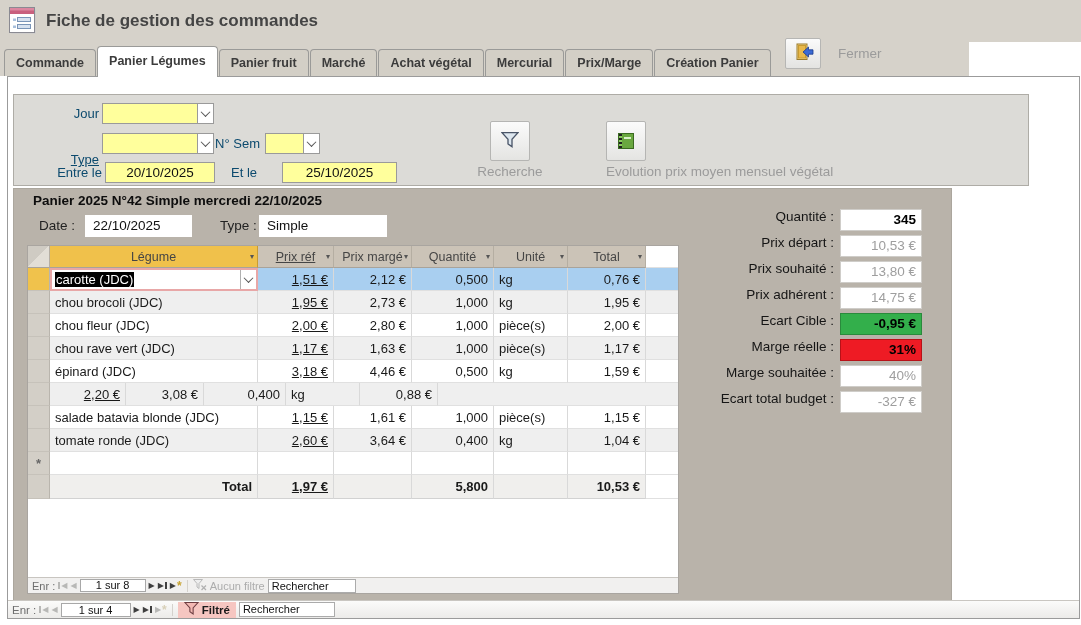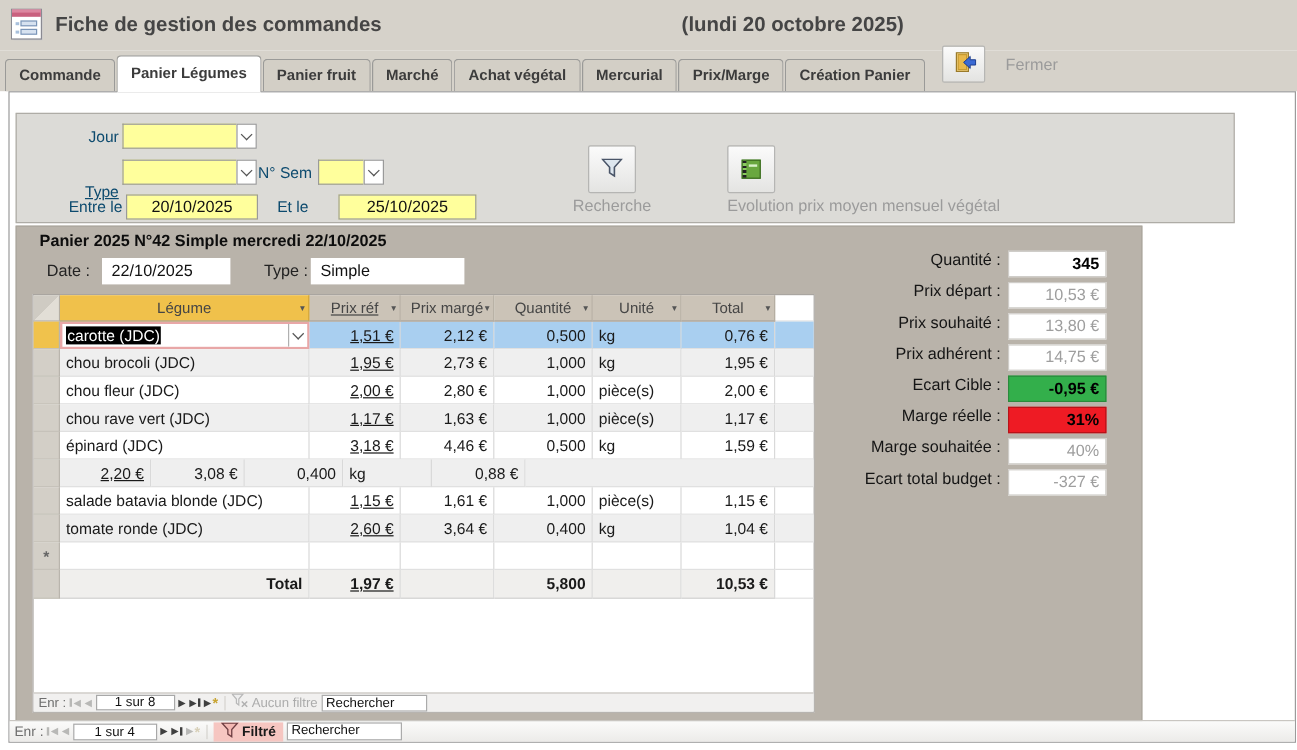--- a/index.html
+++ b/index.html
@@ -10,21 +10,21 @@
     overflow:hidden;
   }
   
   .titlebar { position:absolute; left:0; top:0; width:1081px; height:42px; background:#D6D2CA; }
   .form-icon { position:absolute; left:9px; top:7px; }
   .title-text { position:absolute; left:46px; top:0; height:42px; line-height:42px;
     font-size:17px; font-weight:bold; color:#454545; }
   .title-date { position:absolute; left:568px; top:0; height:42px; line-height:42px;
     font-size:17px; font-weight:bold; color:#454545; }
   
-  .tabstrip { position:absolute; left:0; top:42px; width:1081px; height:34px; background:#D6D2CA; }
+  .tabstrip { position:absolute; left:0; top:42px; width:969px; height:34px; background:#D6D2CA; }
   .tabs { position:absolute; left:4px; bottom:0; display:flex; align-items:flex-end; }
   .tab { height:27px; line-height:26px; padding:0 11px; background:#D3CFC6;
     border:1px solid #9A9A98; border-bottom:none; border-radius:4px 4px 0 0;
     font-weight:bold; font-size:12.5px; color:#3C3C3C; margin-right:1px; white-space:nowrap; cursor:default; }
   .tab.active { background:#fff; height:31px; line-height:29px; margin-bottom:-1px; position:relative; z-index:6; }
   .close-btn { position:absolute; left:785px; top:38px; width:36px; height:31px; z-index:7;
     background:linear-gradient(#FBFBFB,#E3E3E1); border:1px solid #B6B6B4; border-radius:2px;
     display:flex; align-items:center; justify-content:center; }
   .close-label { position:absolute; left:838px; top:38px; height:31px; line-height:31px;
     color:#9B9B9B; font-size:13.5px; z-index:7; }
@@ -132,21 +132,20 @@
       <rect x="0.5" y="0.5" width="25" height="25" fill="#FFFFFF" stroke="#8A8A92"></rect>
       <rect x="1" y="1" width="24" height="6" fill="#C9607E"></rect>
       <rect x="1" y="1" width="24" height="2.5" fill="#DC87A0"></rect>
       <rect x="4" y="11.5" width="3" height="2.5" fill="#A8C0DC"></rect>
       <rect x="8.5" y="10.5" width="13" height="4" fill="#D7E2F0" stroke="#7A95B8"></rect>
       <rect x="4" y="18.5" width="3" height="2.5" fill="#A8C0DC"></rect>
       <rect x="8.5" y="17.5" width="13" height="4" fill="#D7E2F0" stroke="#7A95B8"></rect>
     </svg>
   </span>
   <span class="title-text">Fiche de gestion des commandes</span>
-  <span class="title-date">(lundi 20 octobre 2025)</span>
 </div>
 
 <div class="tabstrip">
   <div class="tabs">
     <div class="tab">Commande</div>
     <div class="tab active">Panier Légumes</div>
     <div class="tab">Panier fruit</div>
     <div class="tab">Marché</div>
     <div class="tab">Achat végétal</div>
     <div class="tab">Mercurial</div>

